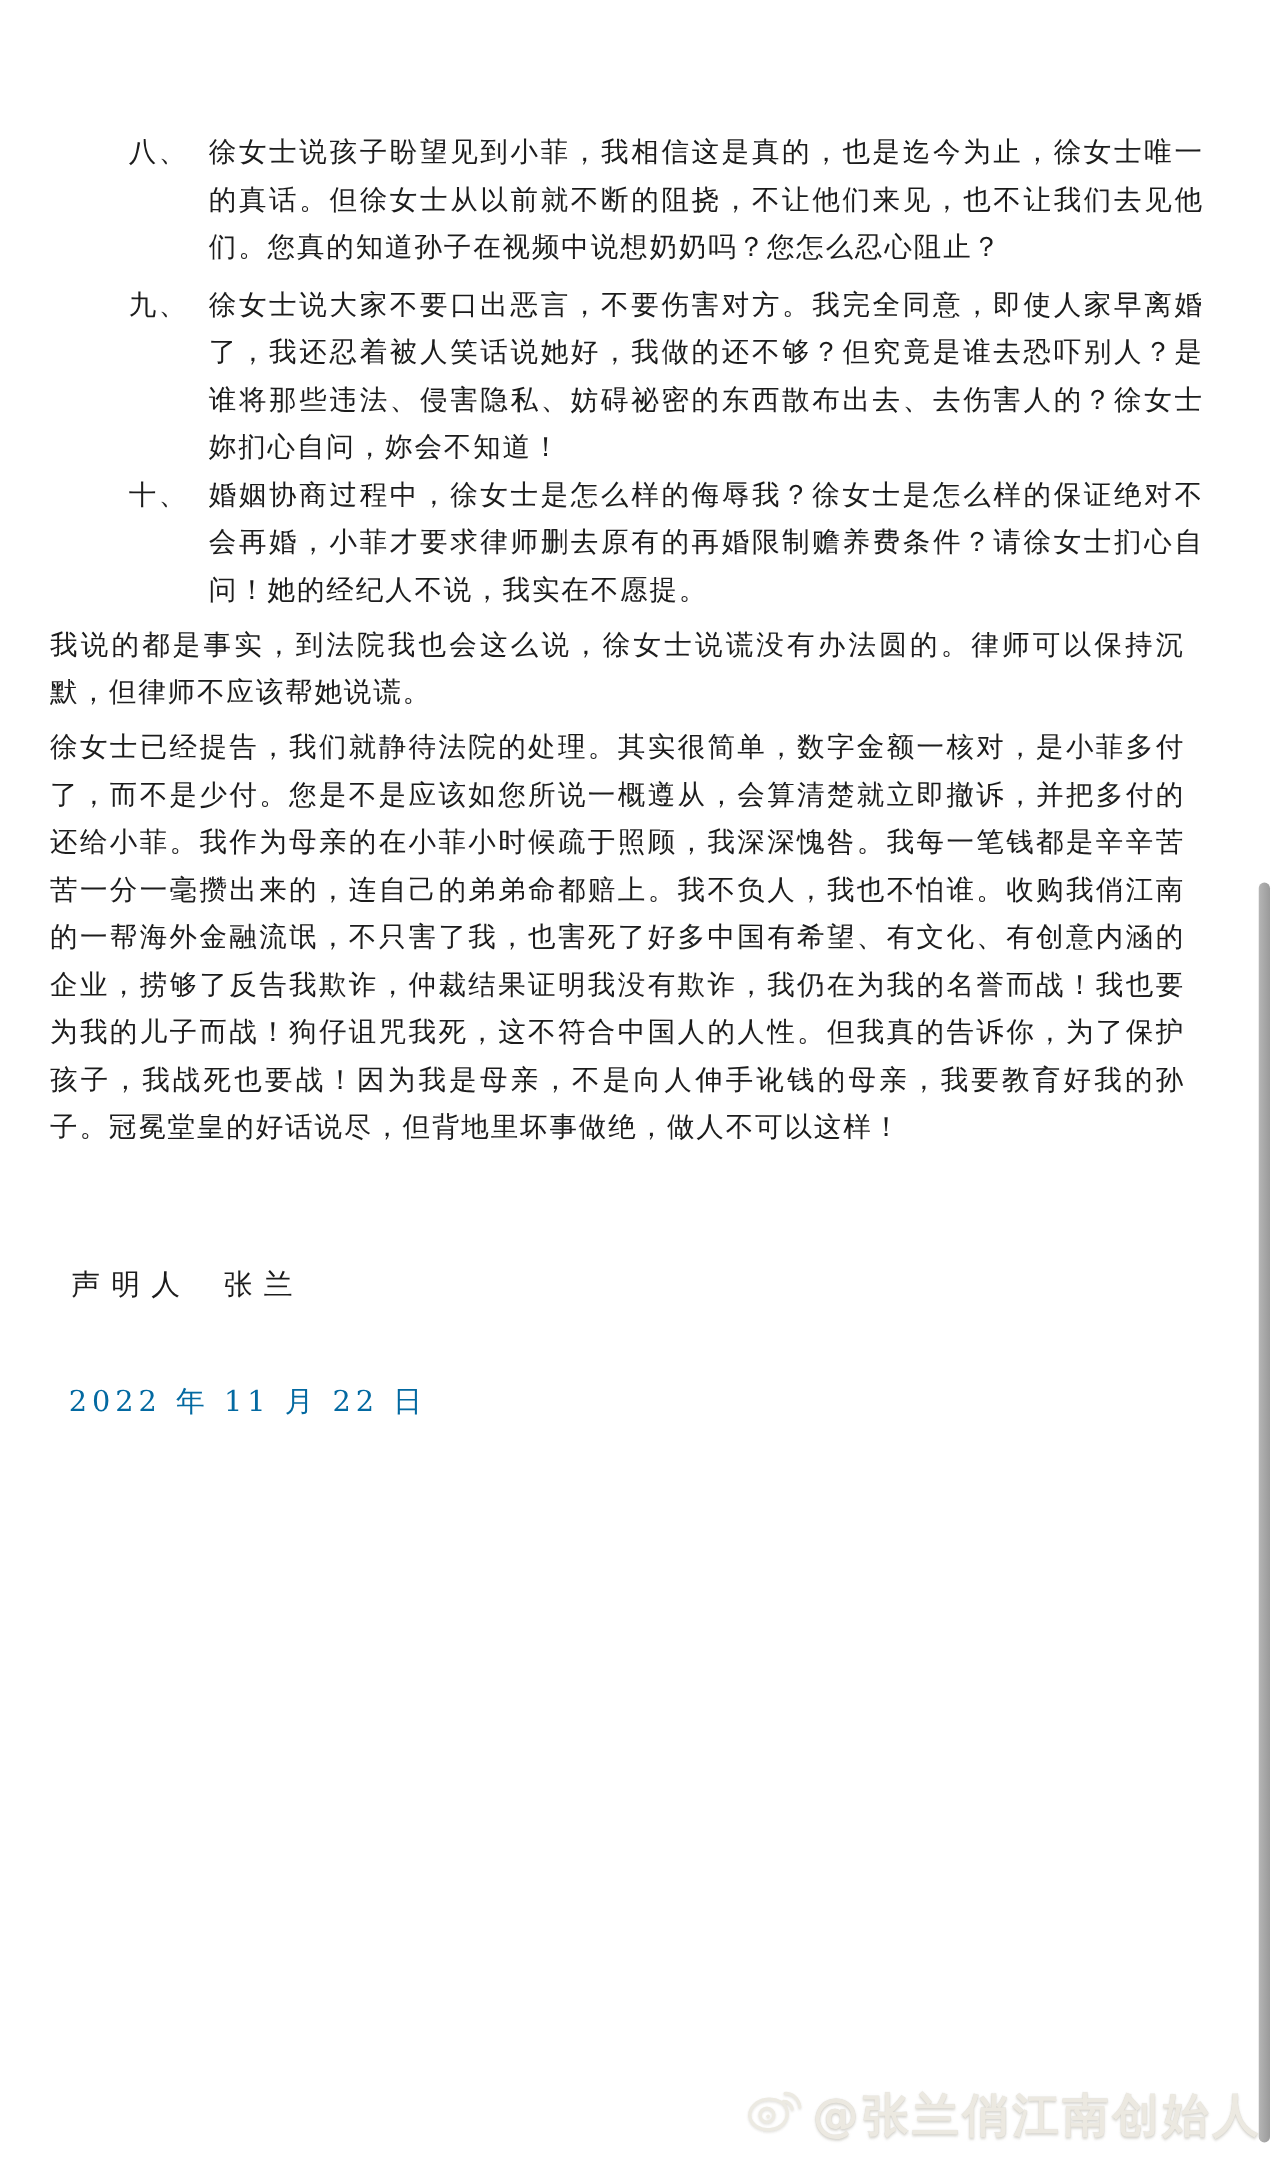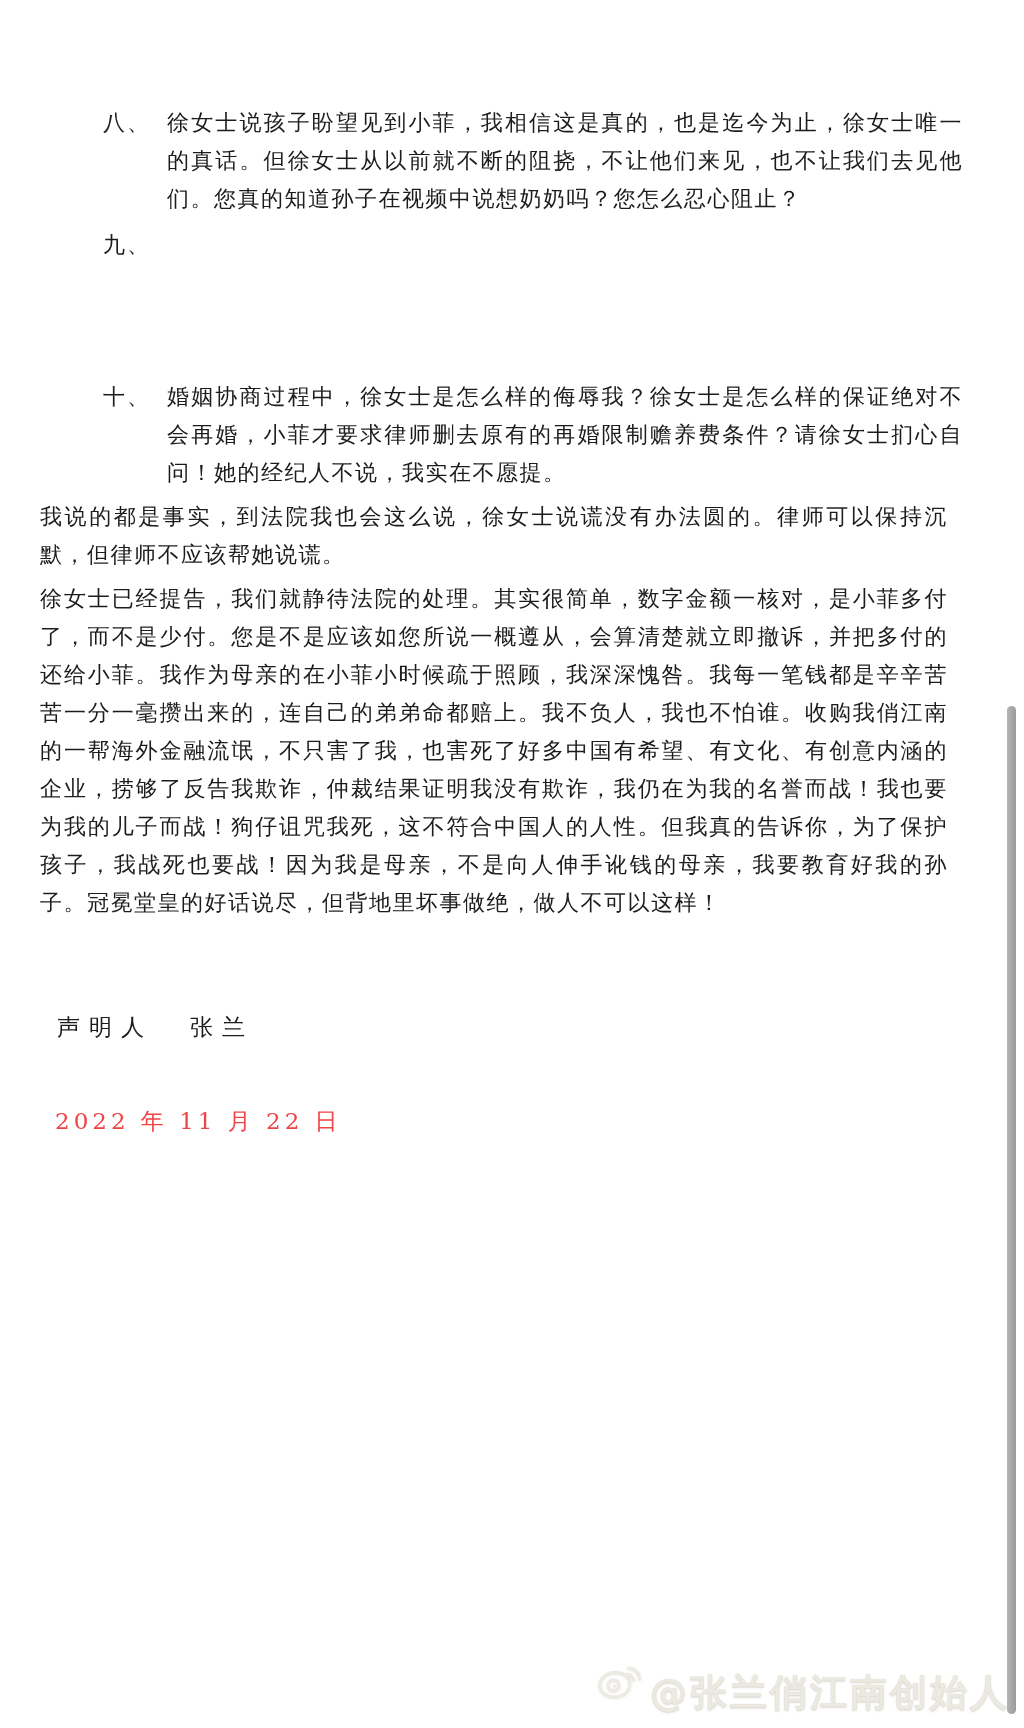--- a/index.html
+++ b/index.html
@@ -14,32 +14,32 @@
     position:absolute;
     font-size:22px;line-height:38px;letter-spacing:1.5px;
     text-align:justify;color:#1c1c1c;
   }
   .para.numbered{left:103px;width:860px;padding-left:64px;box-sizing:border-box;}
   .para.numbered .marker{position:absolute;left:0;top:0;letter-spacing:2px;}
   .para.plain{left:40px;width:908px;}
   .signature{
     position:absolute;left:57px;font-size:23px;letter-spacing:9px;color:#1c1c1c;
   }
-  .signature .sig-name{margin-left:37px;}
+  .signature .sig-name{margin-left:26px;}
   .datestamp{
-    position:absolute;left:55px;font-size:23px;letter-spacing:4px;color:#ef4444;
+    position:absolute;left:55px;font-size:23px;letter-spacing:4px;color:#0369a1;
   }
   .scrollbar-thumb{
     position:absolute;left:1007px;top:706px;width:9px;height:1008px;
     background:linear-gradient(to right,#b5b5b5,#9a9a9a);
     border-radius:5px;
   }
   .watermark{
     position:absolute;right:14px;top:1668px;
-    display:flex;align-items:flex-start;gap:8px;
+    display:flex;align-items:flex-end;gap:8px;
     color:#ece9e1;
     text-shadow:0 1px 2px rgba(175,172,162,0.45), 0 0 1px rgba(190,187,178,0.6);
     font-size:37px;font-weight:bold;letter-spacing:3px;
     font-family:"DejaVu Sans","Liberation Sans",sans-serif;
     user-select:none;
   }
   .wm-icon{flex:0 0 auto;opacity:0.95;margin-top:-6px;
     filter:drop-shadow(0 1px 1px rgba(175,172,162,0.4));}
 </style>
 </head>
@@ -47,20 +47,21 @@
 
 <div class="page">
 
   <div class="para numbered" style="top:104px">
     <span class="marker">八、</span>
     <span class="ptext">徐女士说孩子盼望见到小菲，我相信这是真的，也是迄今为止，徐女士唯一的真话。但徐女士从以前就不断的阻挠，不让他们来见，也不让我们去见他们。您真的知道孙子在视频中说想奶奶吗？您怎么忍心阻止？</span>
   </div>
 
   <div class="para numbered" style="top:226px">
     <span class="marker">九、</span>
+    <span class="ptext">徐女士说大家不要口出恶言，不要伤害对方。我完全同意，即使人家早离婚了，我还忍着被人笑话说她好，我做的还不够？但究竟是谁去恐吓别人？是谁将那些违法、侵害隐私、妨碍祕密的东西散布出去、去伤害人的？徐女士妳扪心自问，妳会不知道！</span>
   </div>
 
   <div class="para numbered" style="top:378px">
     <span class="marker">十、</span>
     <span class="ptext">婚姻协商过程中，徐女士是怎么样的侮辱我？徐女士是怎么样的保证绝对不会再婚，小菲才要求律师删去原有的再婚限制赡养费条件？请徐女士扪心自问！她的经纪人不说，我实在不愿提。</span>
   </div>
 
   <div class="para plain" style="top:498px">
     <span class="ptext">我说的都是事实，到法院我也会这么说，徐女士说谎没有办法圆的。律师可以保持沉默，但律师不应该帮她说谎。</span>
   </div>

